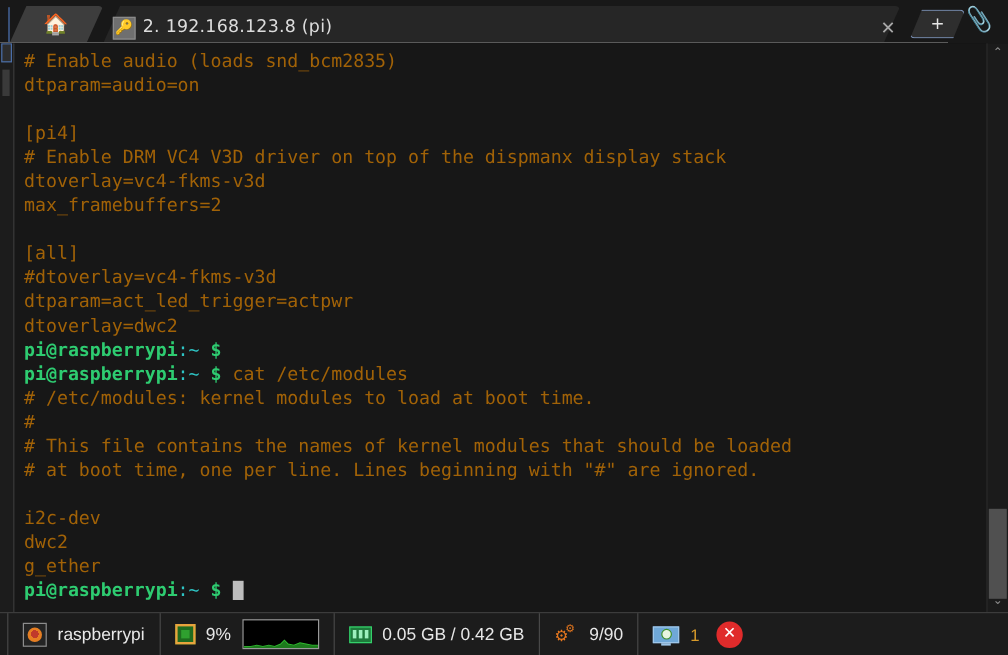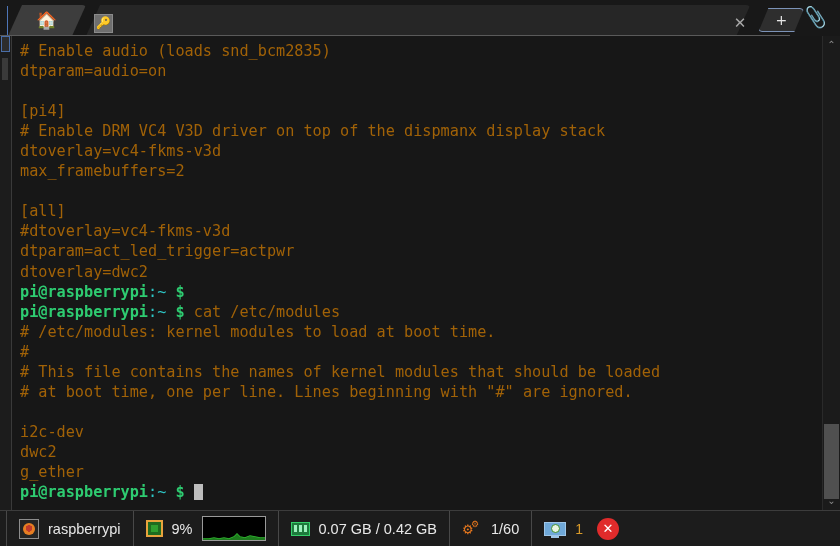--- a/index.html
+++ b/index.html
@@ -290,20 +290,21 @@
       <div class="left-nub"></div>
 
       <div class="tab active tab-home">
         <div class="tab-bg"></div>
         <span class="home-icon">🏠</span>
       </div>
 
       <div class="tab term tab-term">
         <div class="tab-bg"></div>
         <span class="tab-key-icon">🔑</span>
+        <span class="tab-title">2. 192.168.123.8 (pi)</span>
         <span class="tab-close">✕</span>
       </div>
 
       <div class="tab-new">
         <div class="nb"></div>
         <span>+</span>
       </div>
     </div>
 
     <div class="titlebar-right">
@@ -344,31 +345,31 @@
         </svg>
       </span>
     </div>
 
     <div class="sb-cell">
       <span class="ic ic-ram">
           <i></i>
           <i></i>
           <i></i>
         </span>
-      <span class="sb-label">0.07 GB / 0.42 GB</span>
+      <span class="sb-label">0.05 GB / 0.42 GB</span>
     </div>
 
 
 
     <div class="sb-cell">
       <span class="ic ic-gears">
         <span class="g1">⚙</span>
           <span class="g2">⚙</span>
       </span>
-      <span class="sb-label">1/60</span>
+      <span class="sb-label">9/90</span>
     </div>
 
     <div class="sb-cell tail">
       <span class="ic ic-mon">
         <span class="scr">
             <span class="dot"></span>
           </span>
           <span class="stand"></span>
       </span>
       <span class="count-orange">1</span>

